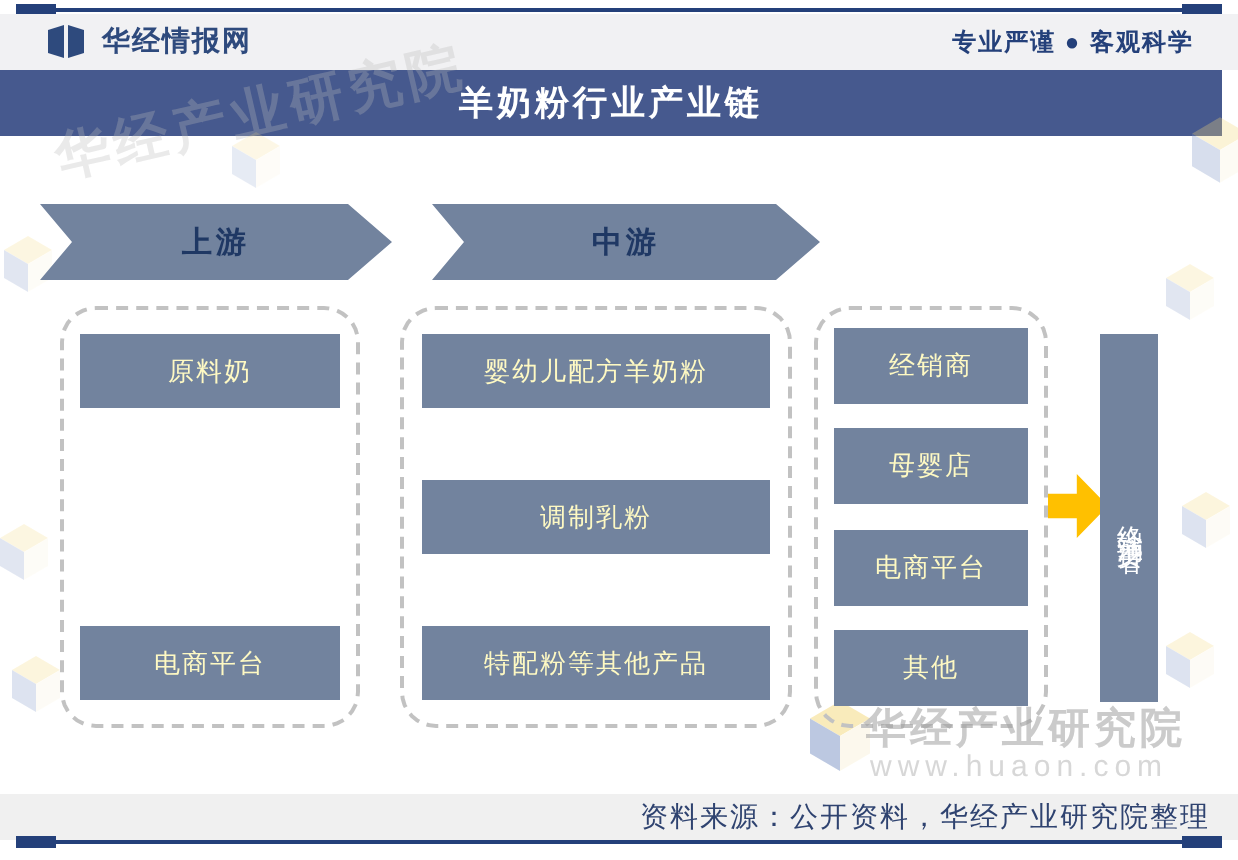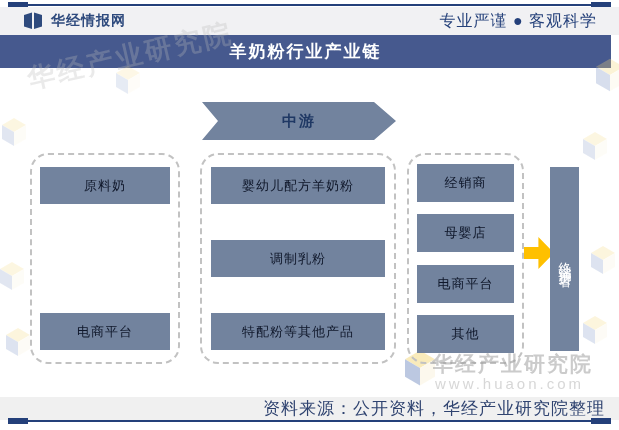--- a/index.html
+++ b/index.html
@@ -14,51 +14,51 @@
   .cap.tl { left:8px; top:2px; } .cap.tr { left:591px; top:2px; }
   .cap.bl { left:8px; top:418px; } .cap.br { left:591px; top:418px; }
 
   
   .header {
     position:absolute; left:0; top:7px; width:619px; height:28px;
     background:#F1F1F3; display:flex; align-items:center;
   }
   .logo-wrap { display:flex; align-items:center; gap:7px; margin-left:22px; }
   .logo-text { color:#2E4A7D; font-weight:bold; font-size:14px; letter-spacing:1px; }
-  .tagline { margin-left:auto; margin-right:22px; color:#24407A; font-weight:normal; font-size:16px; letter-spacing:1px; }
+  .tagline { margin-left:auto; margin-right:22px; color:#24407A; font-weight:bold; font-size:12px; letter-spacing:1px; }
 
   
   .title-bar {
     position:absolute; left:0; top:35px; width:611px; height:33px; background:#46598E;
     display:flex; align-items:center; justify-content:center;
   }
   .title-bar span { color:#ffffff; font-size:17px; font-weight:bold; letter-spacing:2px; }
 
   
   .chevron {
     position:absolute; top:102px; height:38px; background:#72839E;
     clip-path:polygon(0 0, calc(100% - 22px) 0, 100% 50%, calc(100% - 22px) 100%, 0 100%, 16px 50%);
     display:flex; align-items:center; justify-content:center;
     color:#1F3864; font-weight:bold; font-size:15px; letter-spacing:2px;
   }
   .chev-up   { left:20px;  width:176px; }
-  .chev-mid  { left:202px; width:194px; }
+  .chev-mid  { left:216px; width:194px; }
   .chev-down { left:404px; width:192px; }
 
   
   .stage-col {
     position:absolute; top:153px; height:211px; box-sizing:border-box;
     border:2px dashed #C2C2C2; border-radius:18px;
     display:flex; flex-direction:column; justify-content:space-between;
   }
   .col-up   { left:30px;  width:150px; padding:12px 0; }
   .col-mid  { left:200px; width:196px; padding:12px 0; }
   .col-down { left:407px; width:117px; padding:9px 0; }
   .chain-box {
-    background:#72839E; color:#0f172a; font-size:13px; letter-spacing:1px;
+    background:#72839E; color:#fef9c3; font-size:13px; letter-spacing:1px;
     display:flex; align-items:center; justify-content:center; margin:0 auto;
   }
   .col-up .chain-box   { width:130px; height:37px; }
   .col-mid .chain-box  { width:174px; height:37px; }
   .col-down .chain-box { width:97px;  height:38px; }
 
   
   .yellow-arrow {
     position:absolute; left:524px; top:237px; width:30px; height:32px; background:#FFC000;
     clip-path:polygon(0 31%, 48% 31%, 48% 0, 100% 50%, 48% 100%, 48% 69%, 0 69%);
@@ -68,21 +68,21 @@
     color:#ffffff; font-size:13px; letter-spacing:3px;
     writing-mode:vertical-rl; text-orientation:upright;
     display:flex; align-items:center; justify-content:center;
   }
 
   
   .footer {
     position:absolute; left:0; top:397px; width:619px; height:23px; background:#F0F0F0;
     display:flex; align-items:center; justify-content:flex-end;
   }
-  .footer span { color:#2F4370; font-size:17px; margin-right:14px; letter-spacing:1px; }
+  .footer span { color:#2F4370; font-size:14px; margin-right:14px; letter-spacing:1px; }
 
   
   .wm-diagonal {
     position:absolute; left:24px; top:62px; font-size:27px; font-weight:bold;
     color:rgba(185,185,185,0.30); letter-spacing:3px; white-space:nowrap;
     transform:rotate(-13deg); transform-origin:left top; pointer-events:none;
   }
   .wm-brand {
     position:absolute; left:432px; top:350px; font-size:21px; font-weight:bold;
     color:rgba(160,160,160,0.55); letter-spacing:2px; white-space:nowrap; pointer-events:none;
@@ -158,20 +158,23 @@
       <polygon points="12,0 24,7 12,14 0,7" fill="#F5D87A"></polygon>
       <polygon points="0,7 12,14 12,28 0,21" fill="#7C93C4"></polygon>
       <polygon points="12,14 24,7 24,21 12,28" fill="#FAF3DC"></polygon>
     </svg>
   <svg class="cube" style="left:405px;top:350px;opacity:.50" width="30" height="36" viewBox="0 0 24 28">
       <polygon points="12,0 24,7 12,14 0,7" fill="#F5D87A"></polygon>
       <polygon points="0,7 12,14 12,28 0,21" fill="#7C93C4"></polygon>
       <polygon points="12,14 24,7 24,21 12,28" fill="#FAF3DC"></polygon>
     </svg>
 
+  <div class="chevron chev-up">
+    <span>上游</span>
+  </div>
   <div class="chevron chev-mid">
     <span>中游</span>
   </div>
 
   <div class="stage-col col-up">
       <div class="chain-box">原料奶</div>
       <div class="chain-box">电商平台</div>
     </div>
   <div class="stage-col col-down">
       <div class="chain-box">经销商</div>

